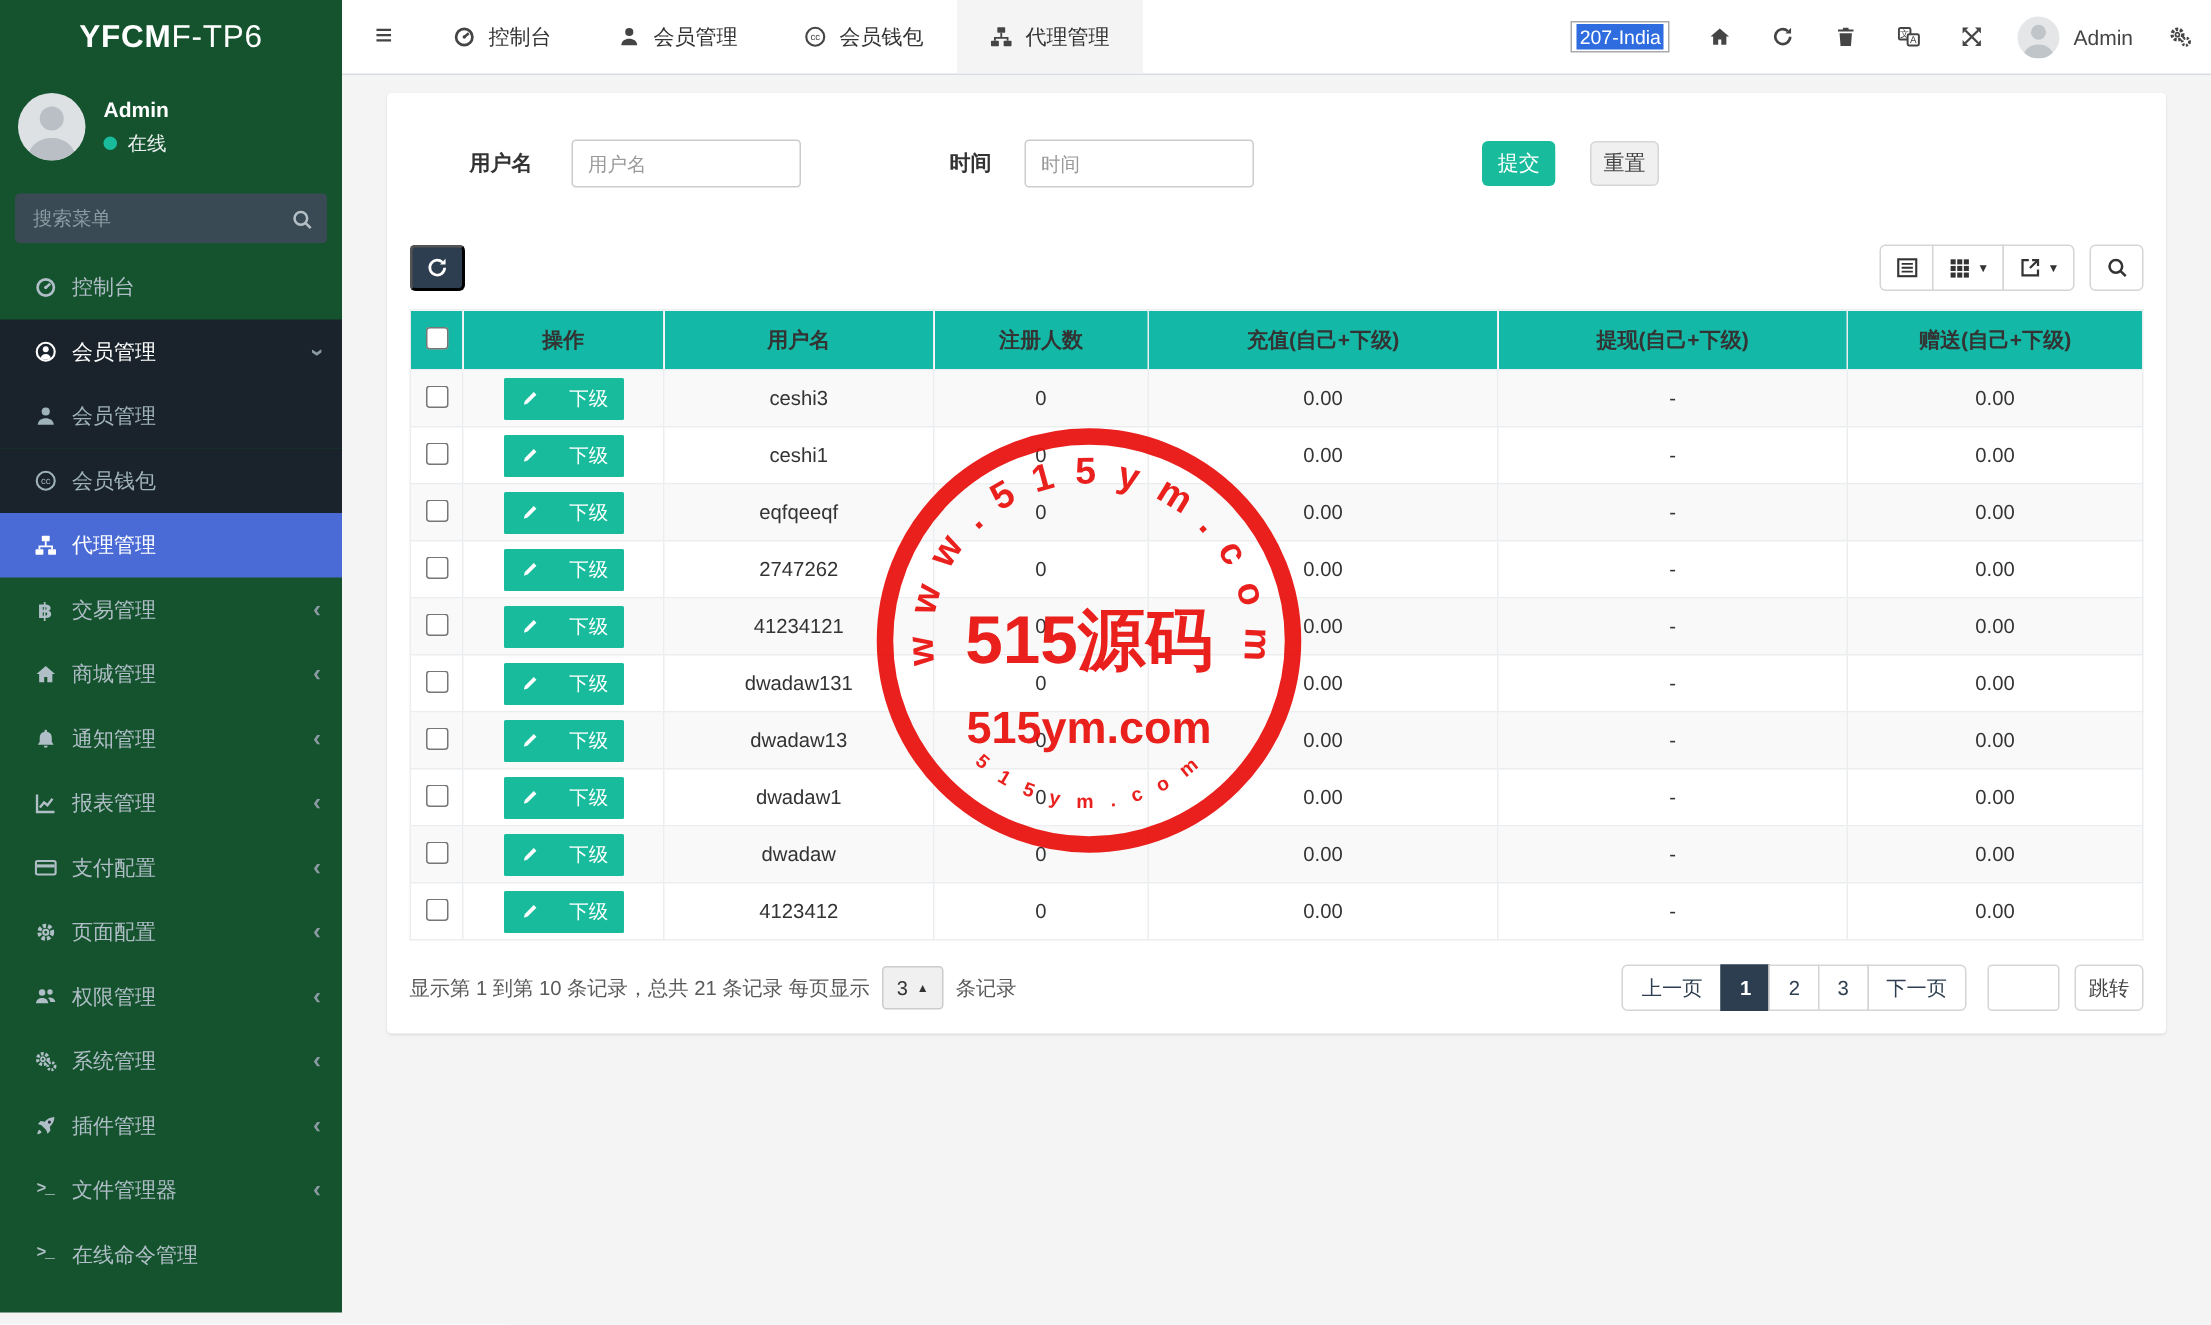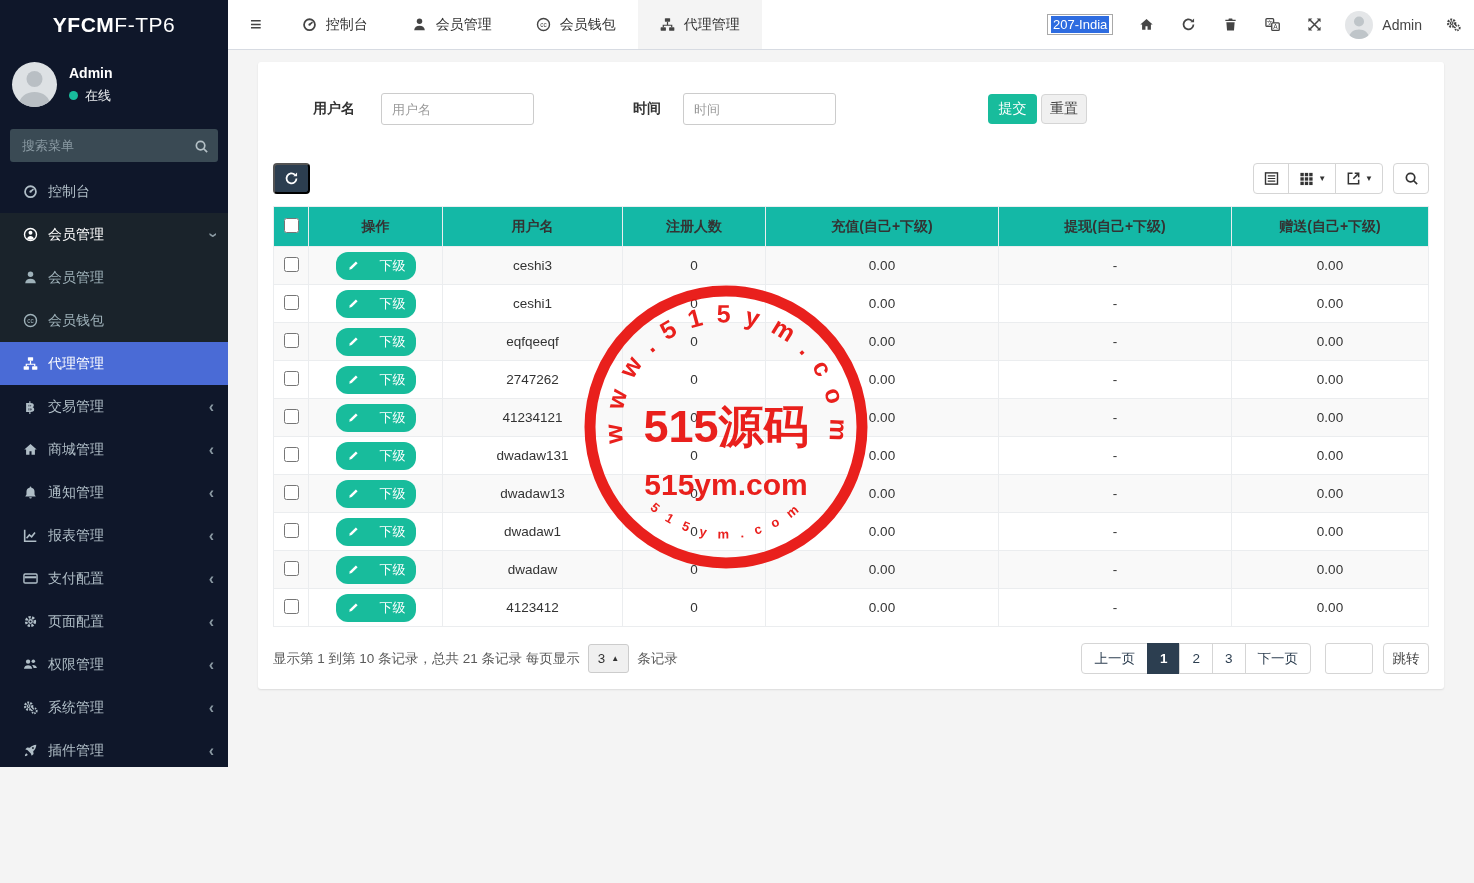--- a/index.html
+++ b/index.html
@@ -1,21 +1,21 @@
 <!DOCTYPE html>
 <html><head>
 <meta charset="utf-8">
 <style>
   * { box-sizing: border-box; margin: 0; padding: 0; }
   html,body { width:1474px; height:883px; overflow:hidden; }
   body { font-family:"Liberation Sans","DejaVu Sans",sans-serif; background:#f4f4f4; color:#333; font-size:14px; }
   .app { display:flex; width:100%; height:100%; }
 
   
-  .sidebar { width:228px; height:767px; background:#0f172a; flex-shrink:0; overflow:hidden; }
+  .sidebar { width:228px; height:875px; background:#14532d; flex-shrink:0; overflow:hidden; }
   .logo { height:50px; display:flex; align-items:center; justify-content:center; color:#fff; font-size:21px; letter-spacing:.5px; }
   .logo .b { font-weight:bold; }
   .user-panel { display:flex; align-items:center; gap:12px; padding:12px 14px 14px 12px; }
   .avatar { width:45px; height:45px; border-radius:50%; background:#dde1e4; position:relative; overflow:hidden; flex-shrink:0; }
   .avatar svg { position:absolute; left:0; top:0; width:100%; height:100%; fill:#b9bfc4; }
   .user-meta .uname { color:#fff; font-weight:bold; font-size:14px; margin-bottom:6px; }
   .user-meta .ustatus { color:#eceff1; font-size:13px; display:flex; align-items:center; gap:7px; }
   .dot { width:9px; height:9px; border-radius:50%; background:#18bc9c; display:inline-block; }
   .sidebar-search { margin:8px 10px 6px; position:relative; }
   .sidebar-search input { width:100%; height:33px; background:#3a4a54; border:none; border-radius:3px; color:#cfd8dc; font-size:13px; padding:0 32px 0 12px; outline:none; }
@@ -54,39 +54,39 @@
   .card { background:#fff; border-radius:3px; box-shadow:0 1px 2px rgba(0,0,0,.1); padding:15px; }
 
   .filter-row { display:flex; align-items:center; padding:16px 0 12px 40px; }
   .f-label { font-weight:bold; font-size:14px; color:#333; }
   .f-input { width:153px; height:32px; border:1px solid #ccc; border-radius:3px; padding:0 10px; font-size:13px; color:#333; outline:none; margin-left:26px; }
   .f-input::placeholder { color:#9a9a9a; }
   .f-label.second { margin-left:99px; }
   .f-input.second { margin-left:22px; }
   .btn { display:inline-flex; align-items:center; justify-content:center; height:30px; border-radius:4px; font-size:14px; cursor:pointer; border:1px solid transparent; }
   .btn-submit { background:#18bc9c; color:#fff; width:49px; margin-left:152px; }
-  .btn-reset { background:#f0f0f0; border-color:#d5d5d5; color:#444; width:46px; margin-left:4px; }
+  .btn-reset { background:#f0f0f0; border-color:#d5d5d5; color:#444; width:46px; margin-left:23px; }
 
   .toolbar { display:flex; align-items:center; margin-top:26px; }
   .btn-refresh { width:37px; height:31px; background:#2c3e50; color:#fff; border-radius:4px; display:flex; align-items:center; justify-content:center; cursor:pointer; }
   .tb-right { margin-left:auto; display:flex; align-items:center; }
   .btn-group { display:flex; }
   .tb-btn { height:31px; background:#fff; border:1px solid #d5d5d5; color:#333; display:flex; align-items:center; justify-content:center; gap:4px; padding:0 9px; cursor:pointer; }
   .btn-group .tb-btn { margin-left:-1px; }
   .btn-group .tb-btn:first-child { margin-left:0; border-radius:4px 0 0 4px; }
   .btn-group .tb-btn:last-child { border-radius:0 4px 4px 0; }
   .tb-btn.single { border-radius:4px; margin-left:10px; }
   .caret-txt { font-size:8px; line-height:1; color:#333; }
 
   table.grid { width:100%; border-collapse:collapse; margin-top:12px; table-layout:fixed; }
   table.grid th, table.grid td { border:1px solid #ebedef; text-align:center; font-size:13.5px; color:#333; overflow:hidden; white-space:nowrap; }
   table.grid th { height:40px; font-weight:bold; font-size:14px; background:#14b8a6; }
   table.grid td { height:38px; }
   table.grid tbody tr:nth-child(odd) { background:#f9f9f9; }
-  .btn-sub { background:#18bc9c; color:#fff; border:none; border-radius:12px; font-size:13px; padding:5px 10px; display:inline-flex; align-items:center; gap:18px; cursor:pointer; }
+  .btn-sub { background:#18bc9c; color:#fff; border:none; border-radius:1px; font-size:13px; padding:5px 10px; display:inline-flex; align-items:center; gap:18px; cursor:pointer; }
   .btn-sub .ic svg { width:11px; height:11px; }
   input[type="checkbox"] { width:15px; height:15px; cursor:pointer; }
 
   .table-footer { display:flex; align-items:center; margin-top:16px; color:#5a5a5a; font-size:13.5px; }
   .page-size-btn { display:inline-flex; align-items:center; gap:6px; height:29px; padding:0 9px; background:#f0f0f0; border:1px solid #ccc; border-radius:3px; margin:0 8px; color:#333; cursor:pointer; }
   .pagination { margin-left:auto; display:flex; }
   .page-btn { min-width:32px; height:31px; padding:0 12px; background:#fff; border:1px solid #d5d5d5; margin-left:-1px; display:flex; align-items:center; justify-content:center; font-size:13.5px; color:#2c3e50; cursor:pointer; }
   .page-btn:first-child { margin-left:0; border-radius:4px 0 0 4px; }
   .page-btn:last-child { border-radius:0 4px 4px 0; }
   .page-btn.active { background:#2c3e50; border-color:#2c3e50; color:#fff; font-weight:bold; }

